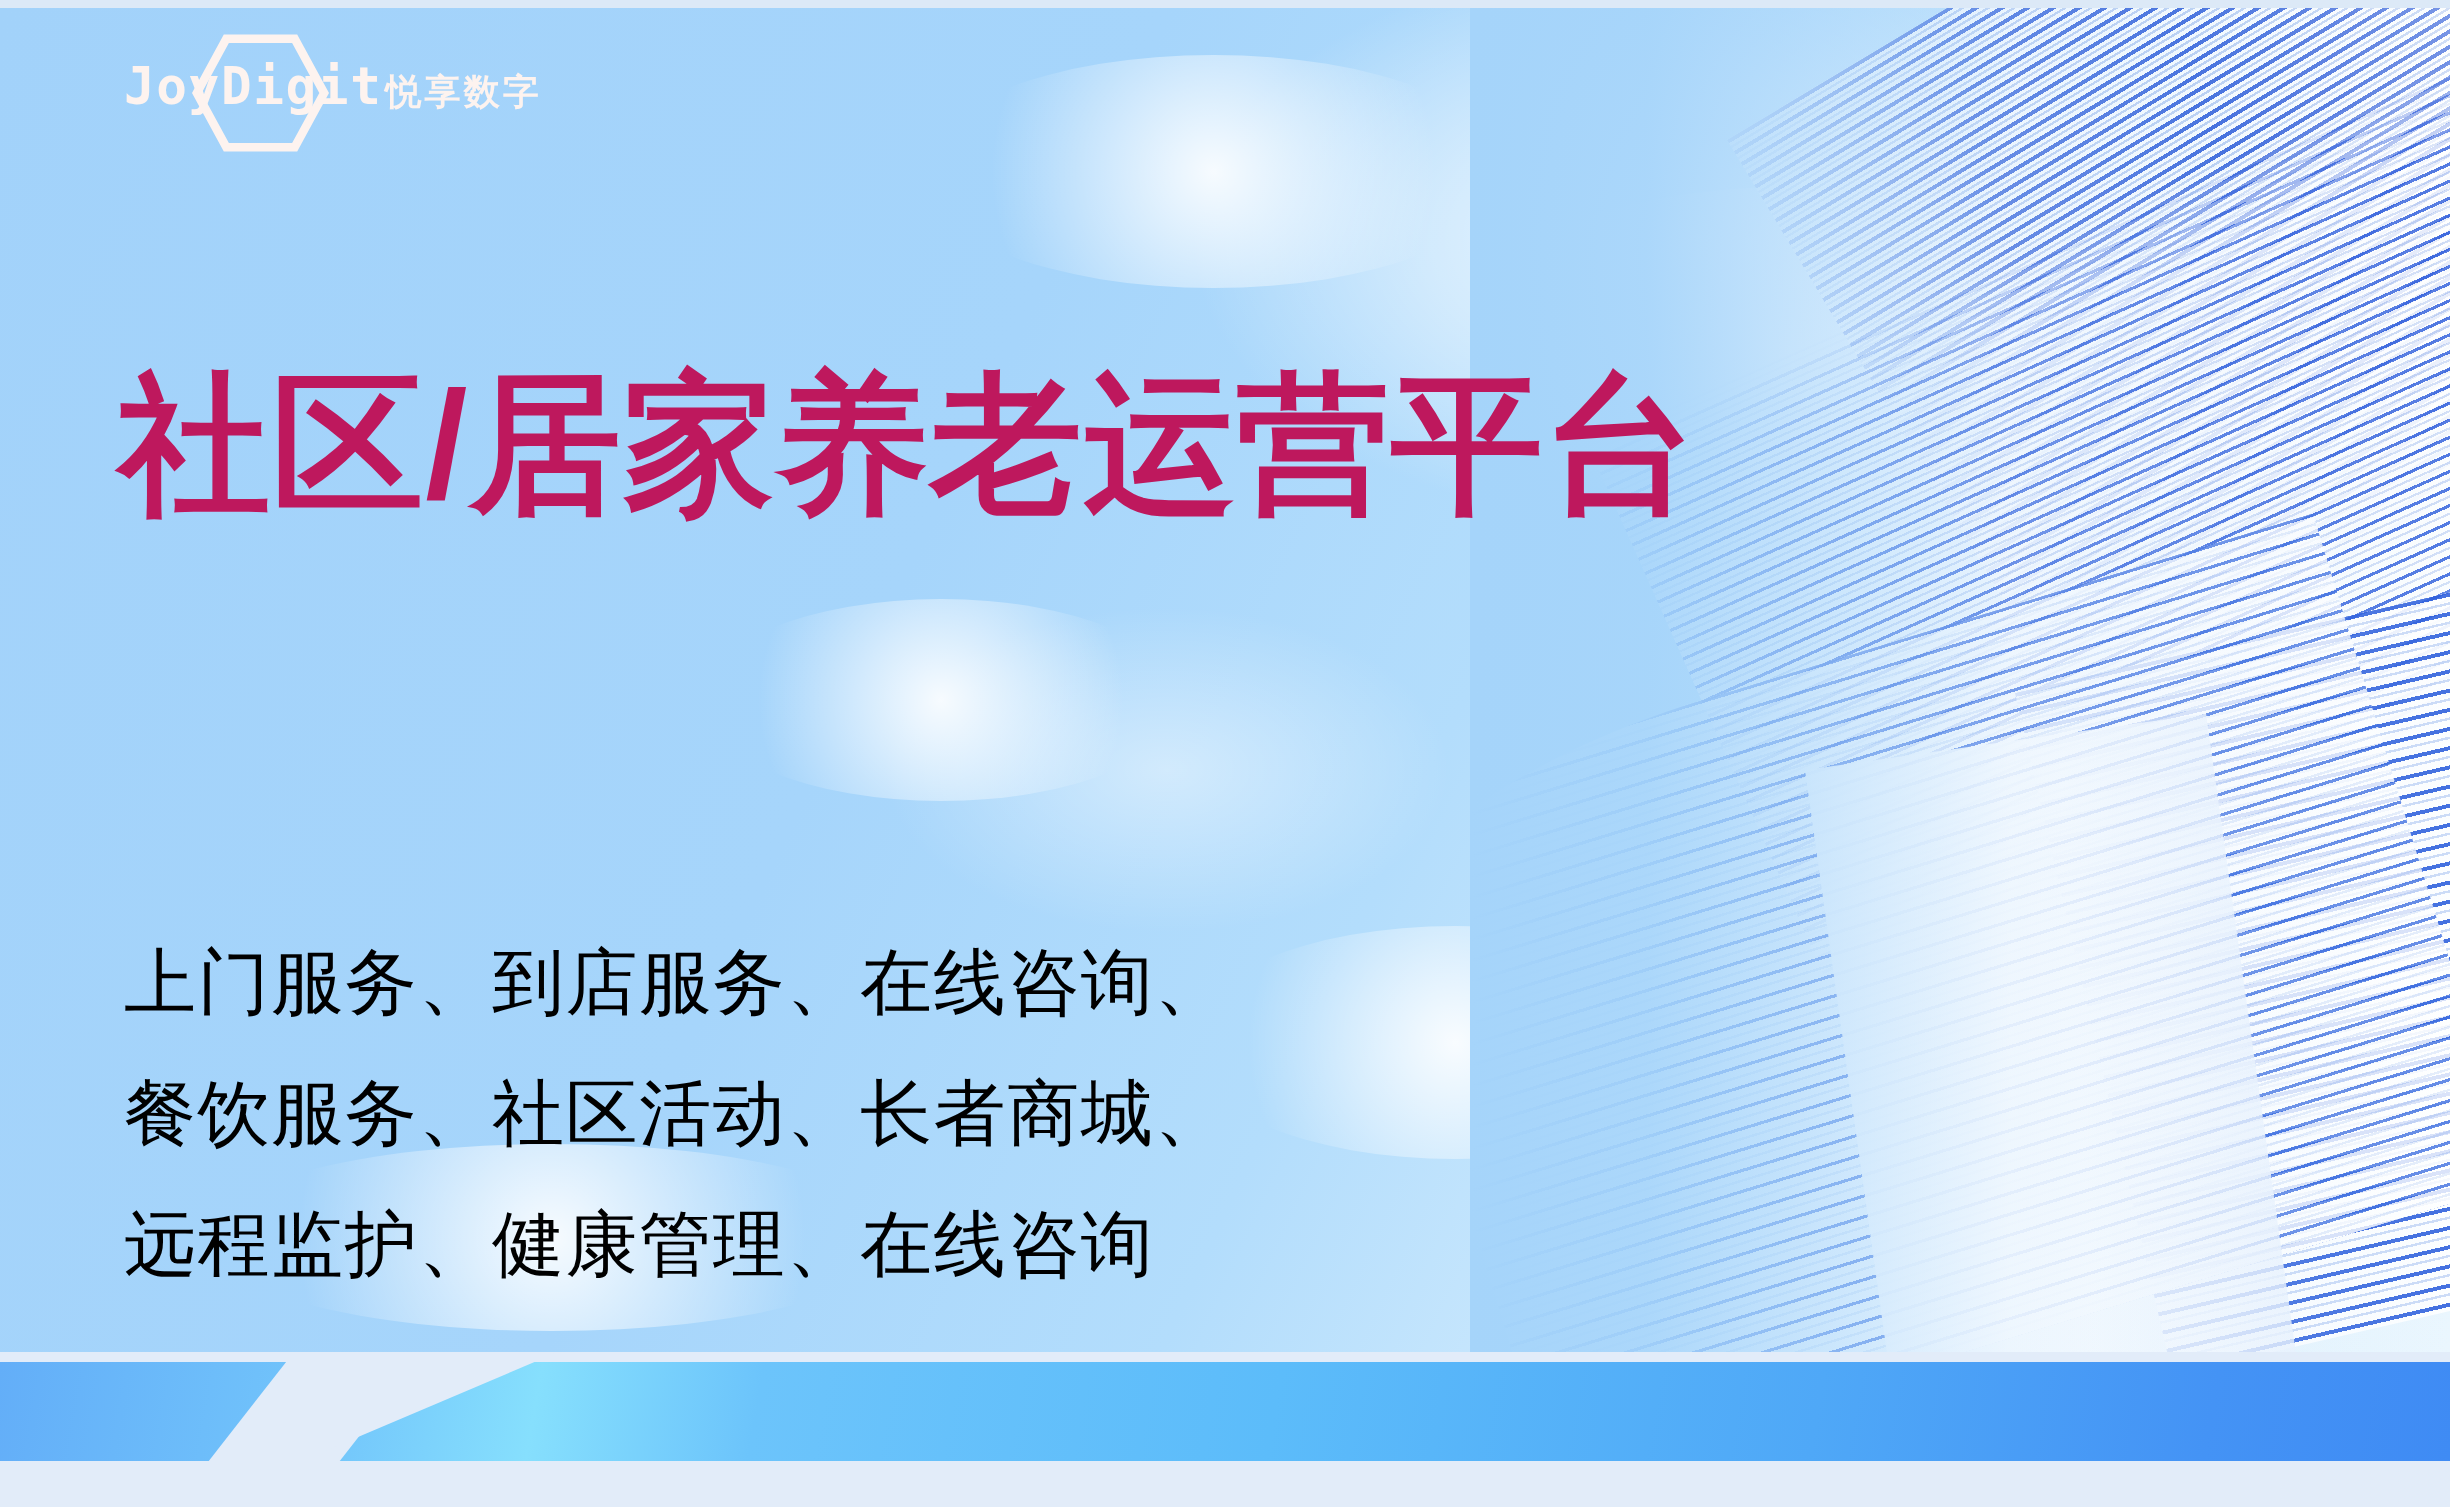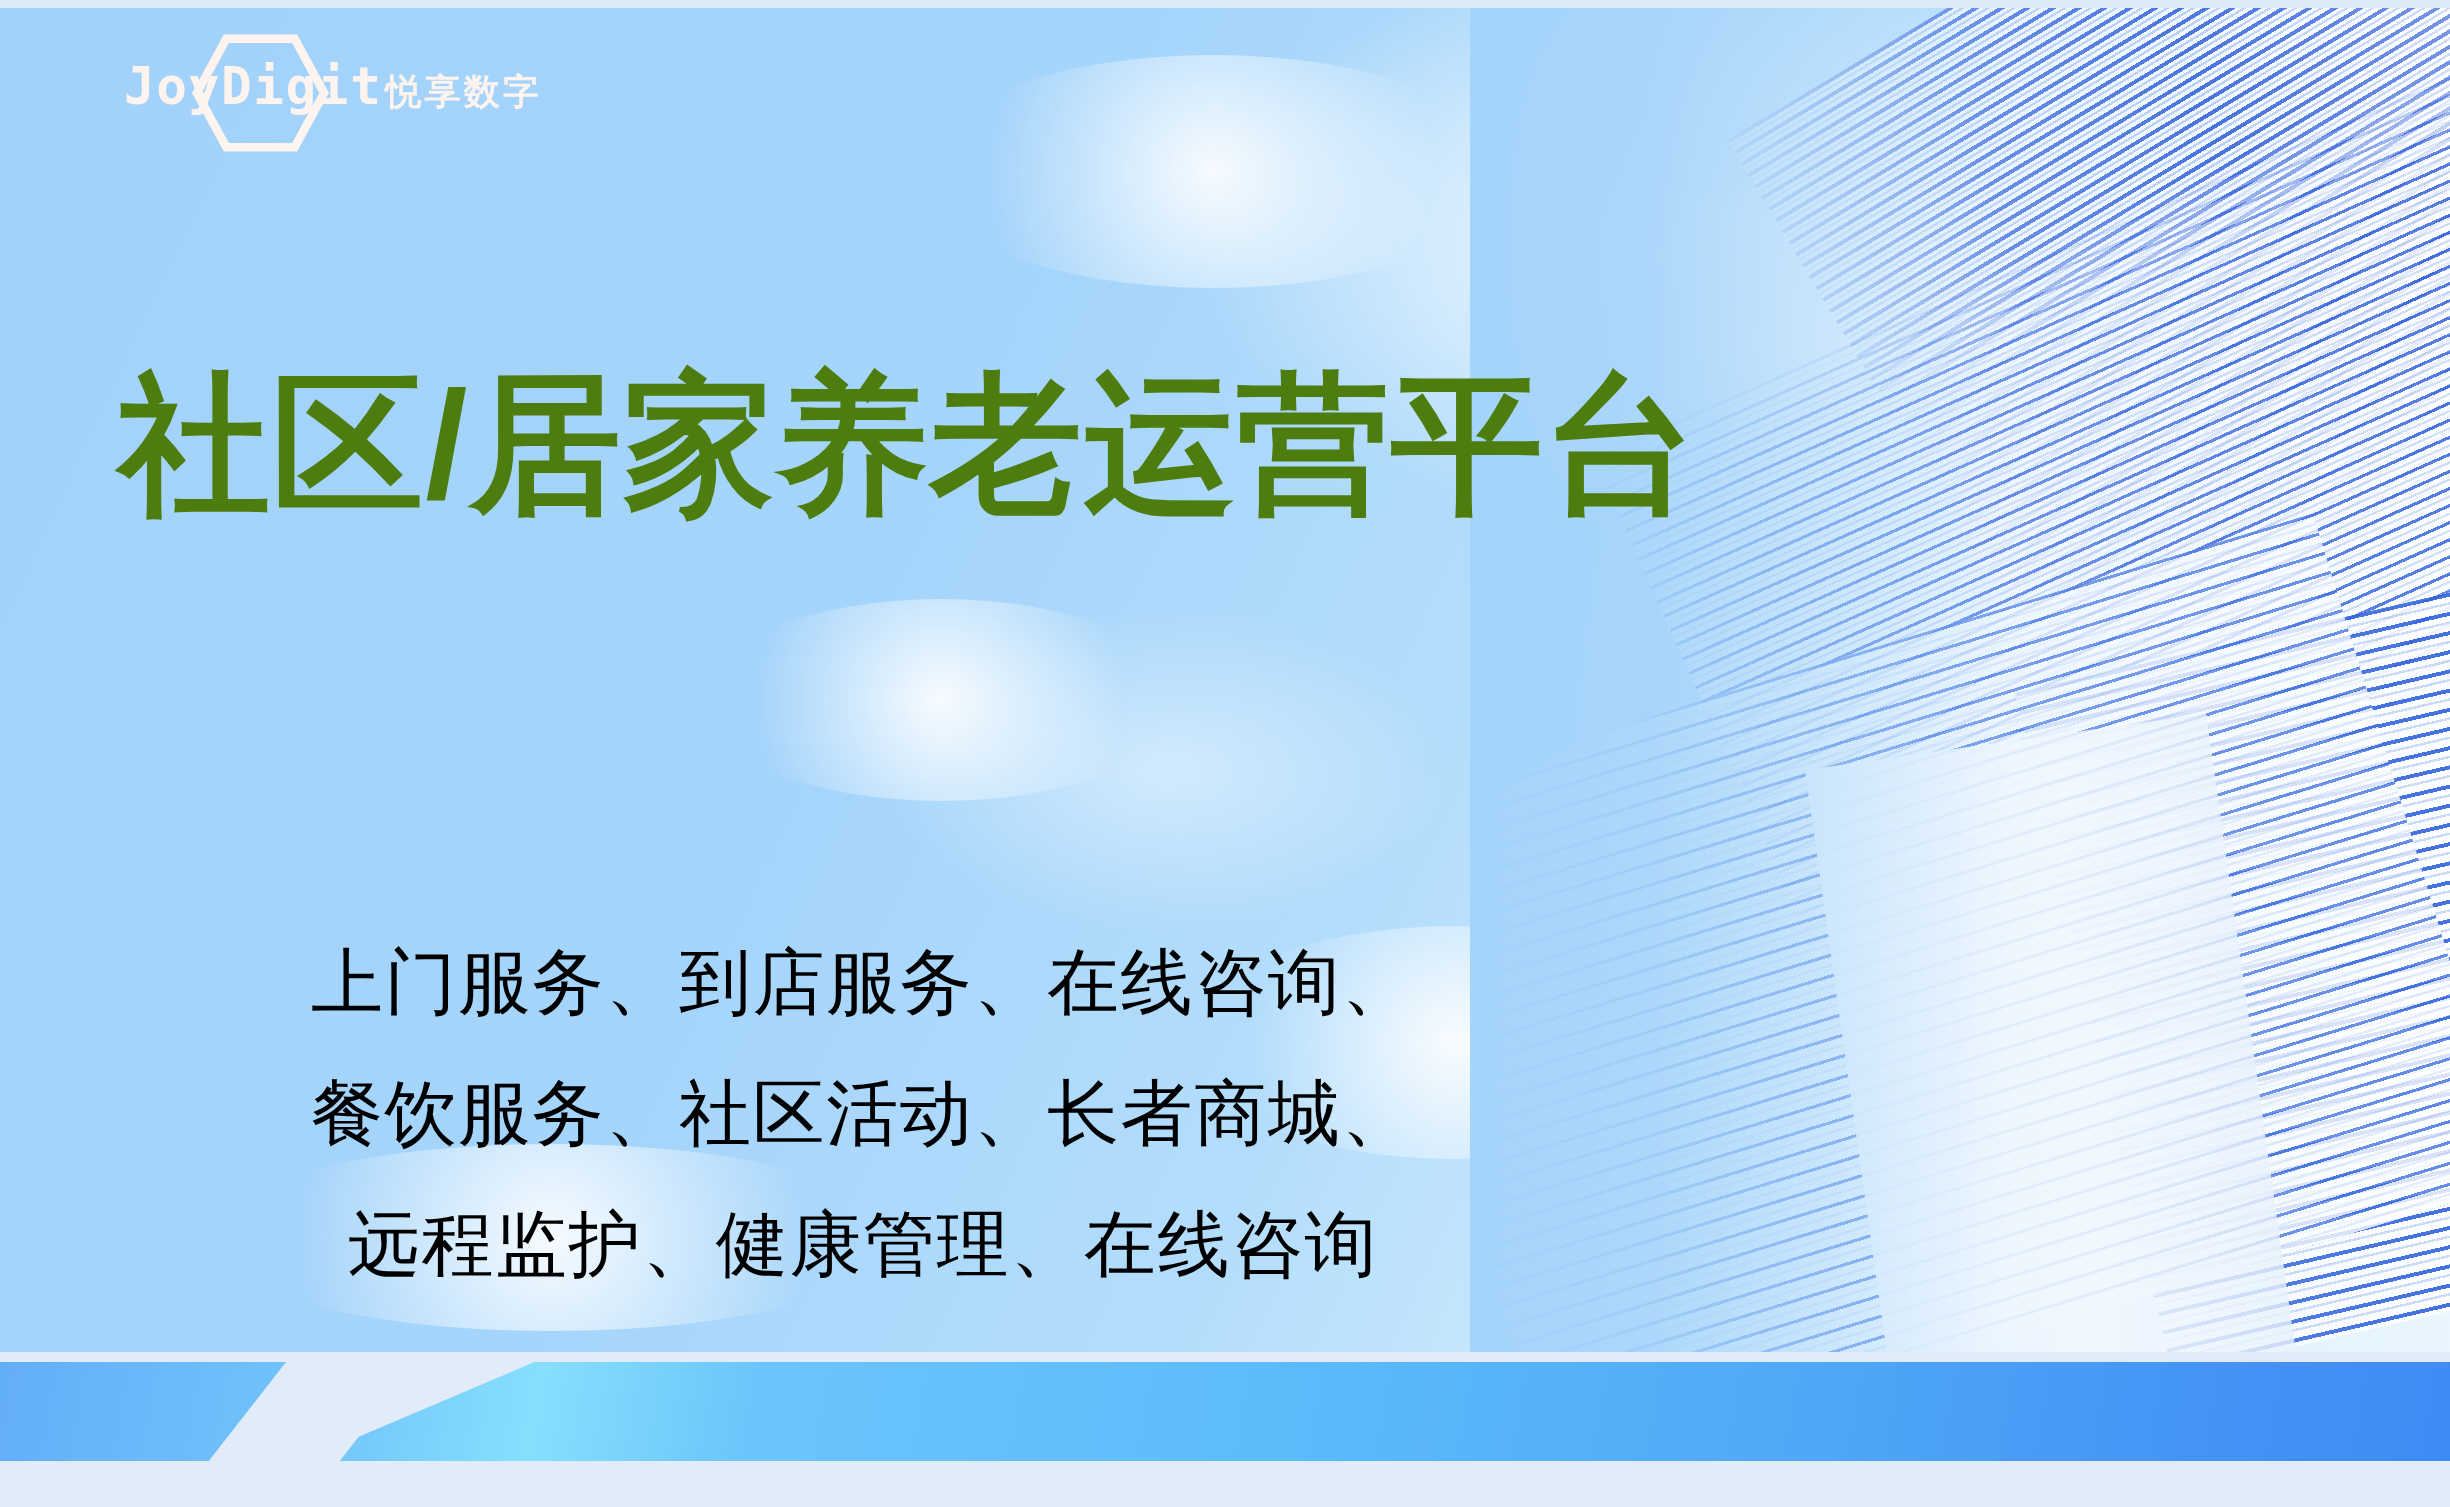--- a/index.html
+++ b/index.html
@@ -217,21 +217,21 @@
     line-height: 1;
   }
 
   
   .title {
     position: absolute;
     left: 118px;
     top: 257px;
     font-size: 152px;
     font-weight: bold;
-    color: #4d7c0f;
+    color: #be185d;
     letter-spacing: 1.6px;
     white-space: nowrap;
     line-height: 1.12;
   }
 
   
   .subhead {
     position: absolute;
     left: 148px;
     top: 766px;
@@ -242,21 +242,20 @@
     white-space: nowrap;
     line-height: 1.2;
   }
 
   
   .body-lines {
     position: absolute;
     left: 124px;
     top: 917px;
     width: 1478px;
-    text-align: center;
   }
   .body-line {
     font-size: 72px;
     font-weight: normal;
     color: #000000;
     letter-spacing: 1.6px;
     line-height: 1.82;
     white-space: nowrap;
   }
 

